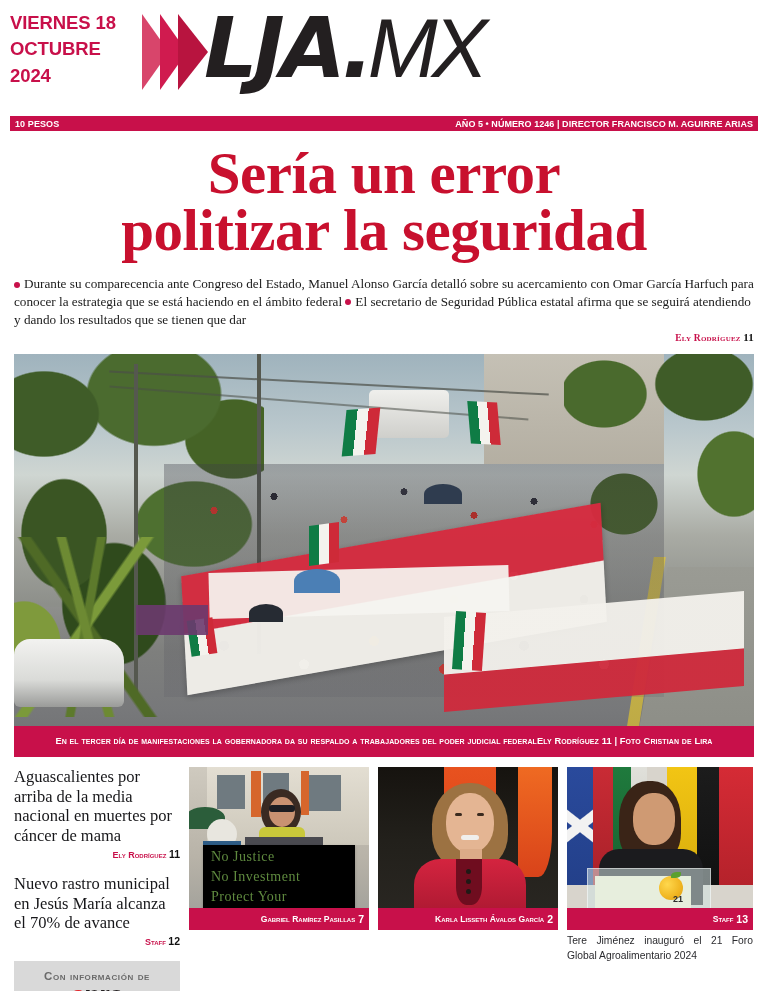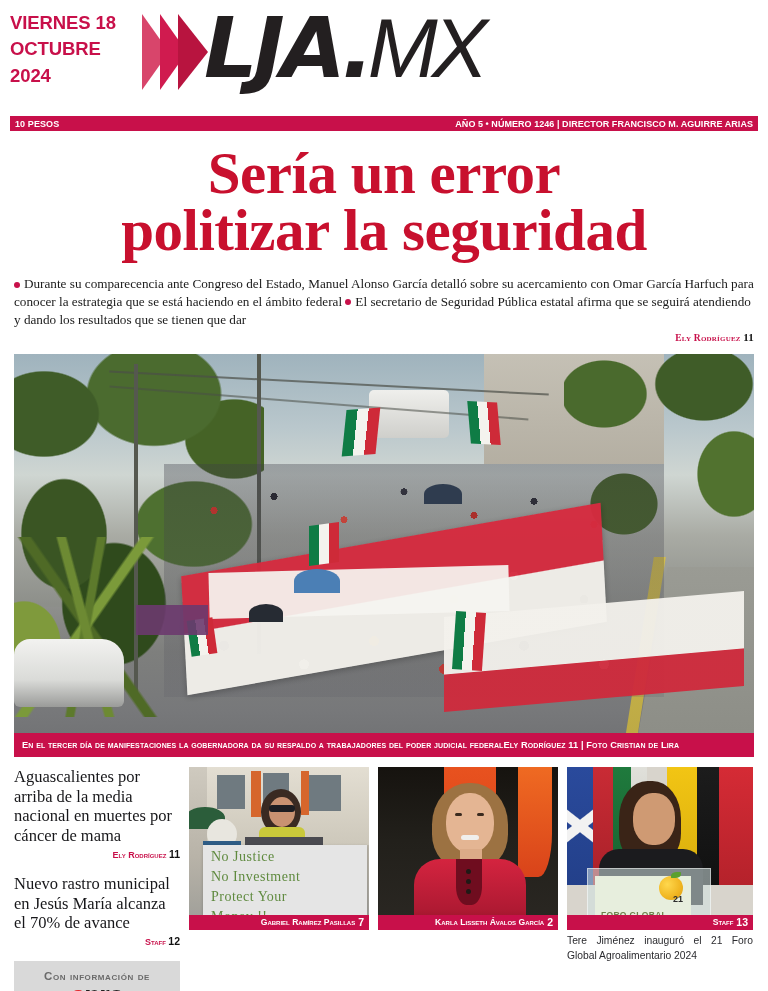--- a/index.html
+++ b/index.html
@@ -297,24 +297,24 @@
   }
   .mainphoto .u1 { left: 280px; top: 215px; width: 46px; height: 24px; background:#4b7fb5; }
   .mainphoto .u2 { left: 410px; top: 130px; width: 38px; height: 20px; background:#2f3c4f; }
   .mainphoto .u3 { left: 235px; top: 250px; width: 34px; height: 18px; background:#262b33; }
 
   
   .photocaption {
     position: absolute; left: 0; right: 0; bottom: 0;
     background: #c8104a;
     color: #fff;
-    height: 24px;
+    height: 31px;
     display: flex;
     align-items: center;
-    justify-content: flex-start;
+    justify-content: center;
     padding: 0 8px;
     box-sizing: border-box;
     font-size: 9.3px;
     font-weight: bold;
     letter-spacing: 0.1px;
   }
   .photocaption .cap { font-variant: small-caps; text-transform: lowercase; }
   .photocaption .cap::first-letter { text-transform: uppercase; }
   .photocaption .credit { font-variant: small-caps; white-space: nowrap; }
 
@@ -375,21 +375,21 @@
   .photo-col.last { width: 186px; flex: 0 0 186px; }
   .thumb {
     position: relative;
     height: 163px;
     overflow: hidden;
   }
   .thumb-caption-bar {
     position: absolute; left: 0; right: 0; bottom: 0;
     background: #c8104a;
     color: #fff;
-    height: 15px;
+    height: 22px;
     display: flex;
     align-items: center;
     justify-content: flex-end;
     padding: 0 5px;
     box-sizing: border-box;
     font-size: 8.6px;
     font-weight: bold;
     font-variant: small-caps;
   }
   .thumb-caption-bar .pg { font-size: 10.5px; margin-left: 3px; font-variant: normal; }
@@ -409,21 +409,21 @@
   .t1 .w1{left:28px;top:8px;width:28px;height:34px;}
   .t1 .w2{left:74px;top:6px;width:26px;height:40px;}
   .t1 .w3{left:120px;top:8px;width:32px;height:36px;}
   .t1 .orange{position:absolute;left:62px;top:4px;width:10px;height:46px;background:#d6662c;}
   .t1 .orange2{position:absolute;left:112px;top:4px;width:8px;height:44px;background:#d6662c;}
   .t1 .head{position:absolute;left:72px;top:22px;width:40px;height:46px;border-radius:50%;background:#3a2a22;}
   .t1 .face{position:absolute;left:80px;top:30px;width:26px;height:30px;border-radius:50%;background:#c99272;}
   .t1 .glasses{position:absolute;left:80px;top:38px;width:26px;height:7px;background:#1d1d22;border-radius:3px;}
   .t1 .scarf{position:absolute;left:70px;top:60px;width:46px;height:18px;background:#c9c83a;border-radius:6px;}
   .t1 .body{position:absolute;left:56px;top:70px;width:78px;height:60px;background:#4a4a50;}
-  .t1 .sign{position:absolute;left:14px;top:78px;width:164px;height:85px;background:#e5e5e5;box-shadow:0 1px 3px rgba(0,0,0,.2);text-align:right;}
+  .t1 .sign{position:absolute;left:14px;top:78px;width:152px;height:85px;background:#000000;box-shadow:0 1px 3px rgba(0,0,0,.2);text-align:right;}
   .t1 .sign span{position:absolute;left:8px;font-family:"Liberation Serif",serif;font-size:14px;color:#5f8a3f;letter-spacing:.5px;}
   .t1 .l1{top:4px;} .t1 .l2{top:24px;} .t1 .l3{top:44px;color:#7a5f9e;} .t1 .l4{top:64px;color:#7a5f9e;}
   .t1 .kid{position:absolute;left:18px;top:52px;width:30px;height:30px;border-radius:50%;background:#e8e6df;}
   .t1 .kidb{position:absolute;left:14px;top:74px;width:38px;height:40px;background:#2e5c86;}
   .t1 .umb{position:absolute;left:-4px;top:40px;width:40px;height:22px;border-radius:50% 50% 0 0;background:#2b5d3a;}
 
   
   .t2 .bg{position:absolute;inset:0;background: linear-gradient(180deg,#16130f 0%, #22201b 45%, #2b2823 100%);}
   .t2 .banner{position:absolute;left:66px;top:0;width:52px;height:96px;background:linear-gradient(180deg,#e8521f 0%, #d9431a 100%);}
   .t2 .banner2{position:absolute;right:6px;top:0;width:34px;height:110px;background:linear-gradient(180deg,#ef6a22 0%, #d9431a 100%);border-radius:0 0 40% 10%;}

